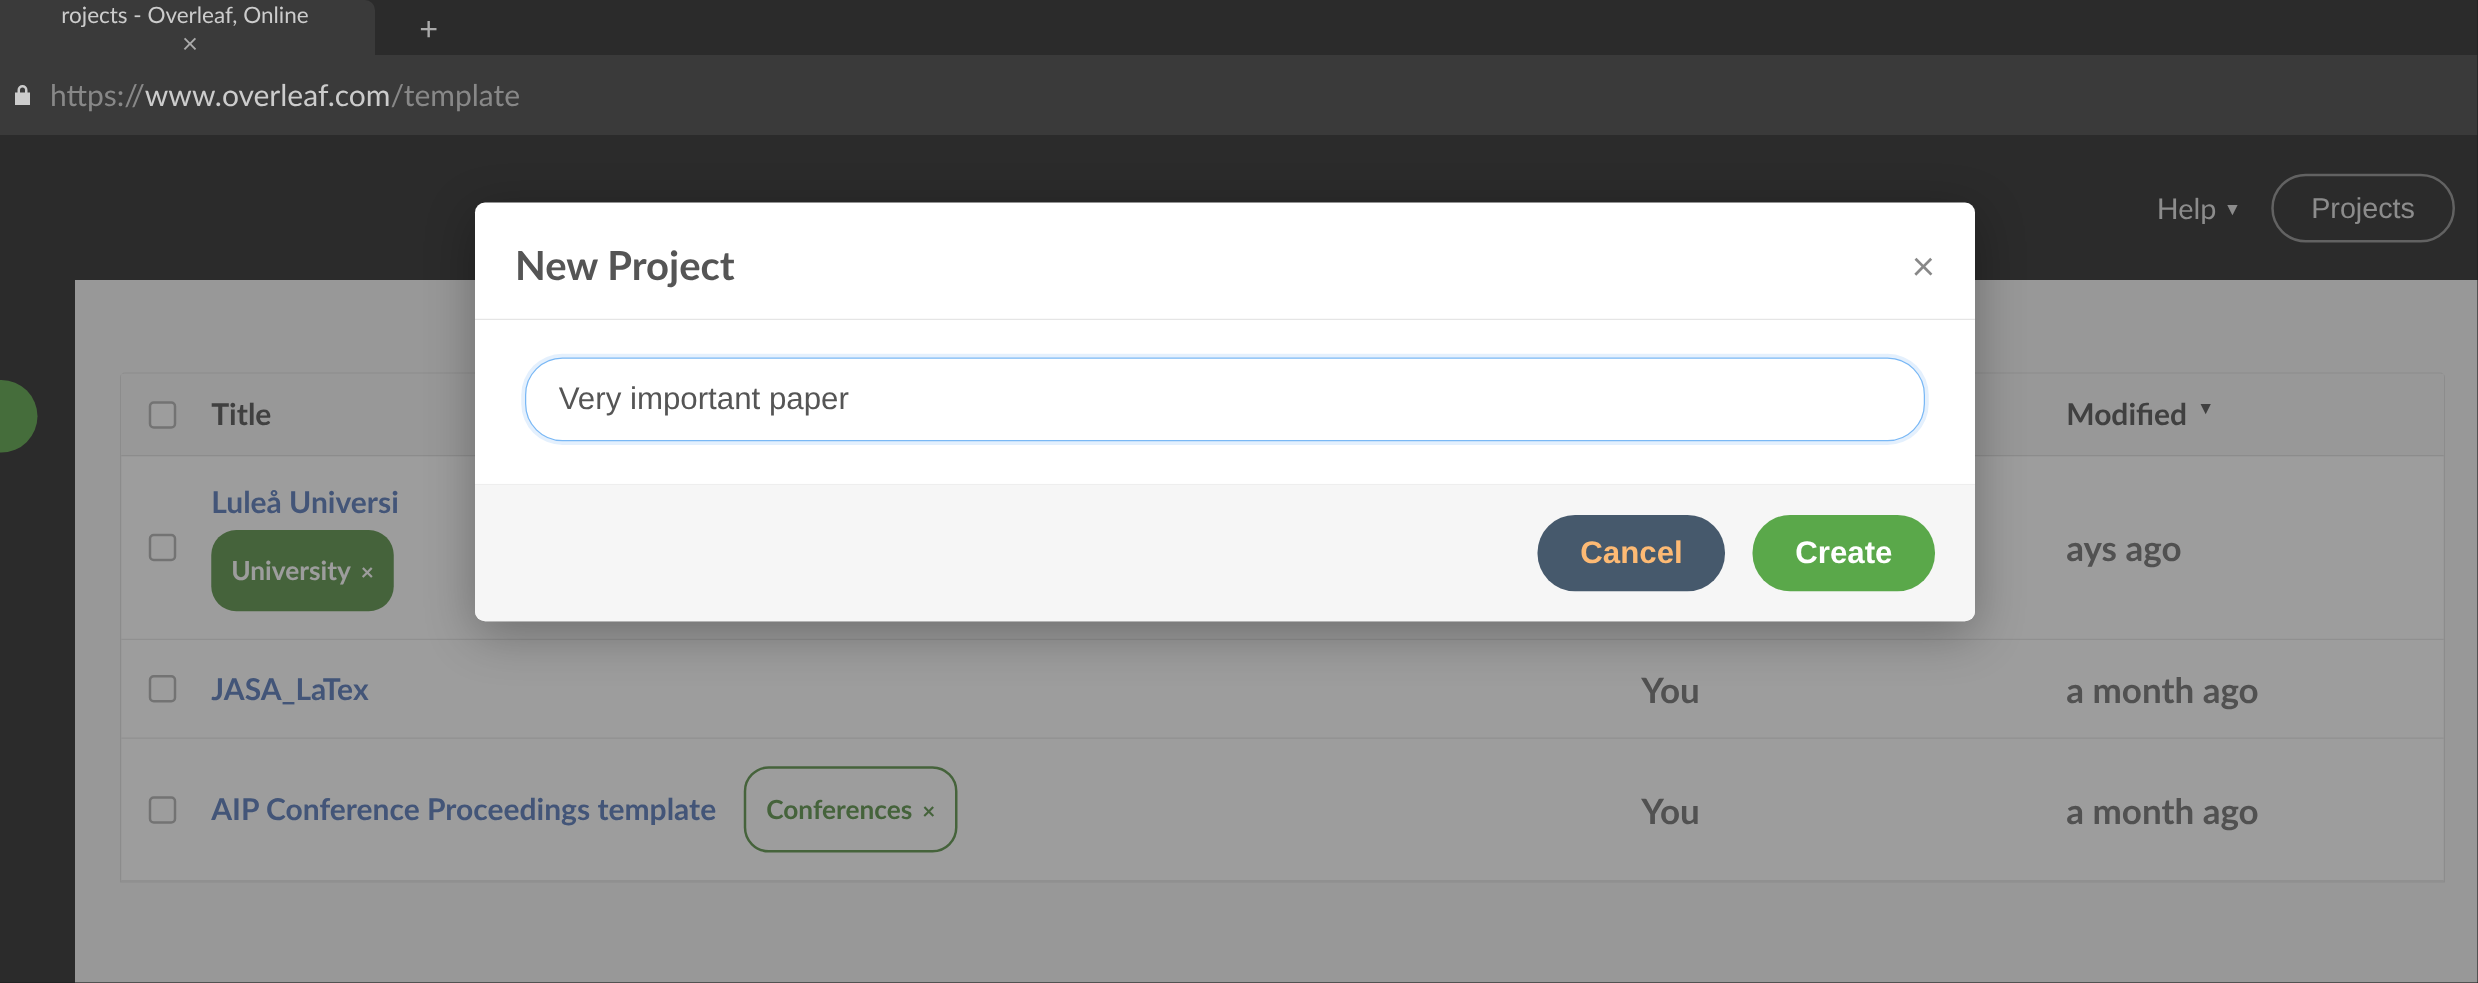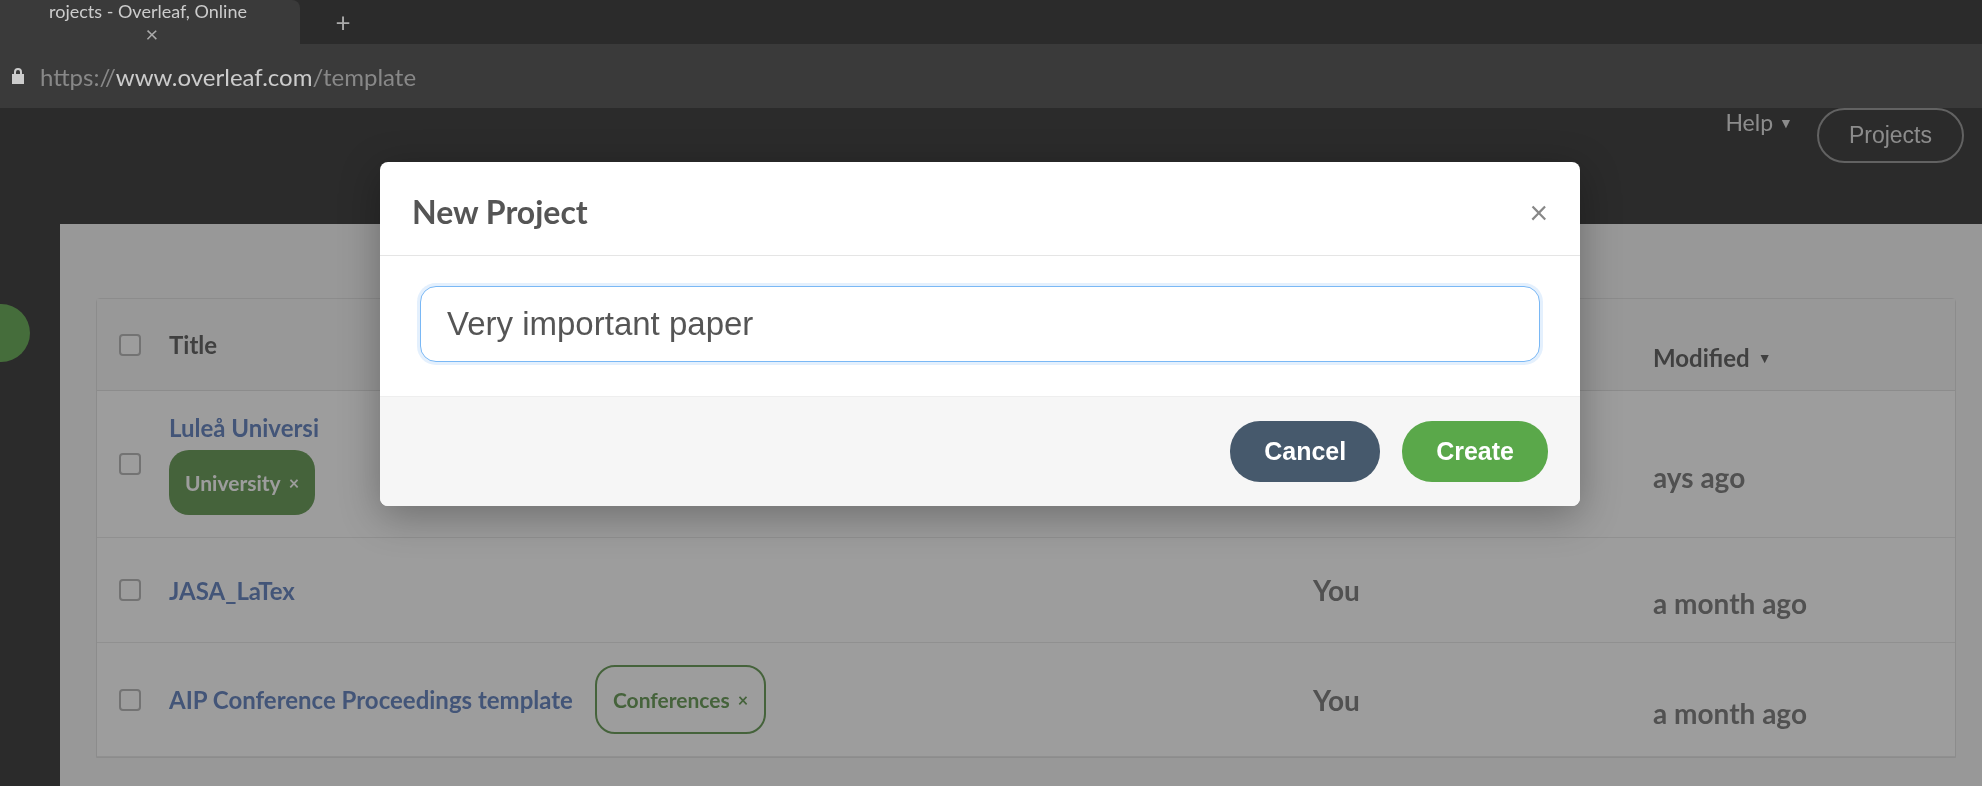--- a/index.html
+++ b/index.html
@@ -76,21 +76,21 @@
     }
     .url { color: #ccc; }
     .url-protocol { color: #888; }
     .url-path { color: #888; }
     
     
     .app-header {
       background: #1a1a1a;
       height: 116px;
       display: flex;
-      align-items: flex-start;
+      align-items: center;
       justify-content: flex-end;
       padding-right: 18px;
       gap: 24px;
     }
     .help-menu {
       color: #ddd;
       font-size: 23px;
       display: flex;
       align-items: center;
       gap: 6px;
@@ -165,21 +165,21 @@
     .table-header {
       display: flex;
       align-items: center;
       padding: 18px 22px;
       border-bottom: 1px solid #ddd;
       background: #f5f5f5;
     }
     .col-check { width: 50px; }
     .col-title { flex: 1; font-weight: 700; font-size: 24px; color: #444; }
     .col-owner { width: 340px; font-weight: 700; font-size: 24px; color: #444; }
-    .col-modified { width: 280px; font-weight: 700; font-size: 24px; color: #444; display:flex; align-items:center; gap: 8px; margin-top: 26px; }
+    .col-modified { width: 280px; font-weight: 700; font-size: 24px; color: #444; display:flex; gap: 8px; }
     
     .table-row {
       display: flex;
       align-items: center;
       padding: 22px 22px;
       border-bottom: 1px solid #e5e5e5;
     }
     .checkbox {
       width: 22px;
       height: 22px;
@@ -235,23 +235,23 @@
       border-bottom: 1px solid #e5e5e5;
     }
     .modal-title { font-size: 32px; font-weight: 700; color: #555; }
     .modal-close { font-size: 32px; color: #888; cursor: pointer; line-height: 1; }
     .modal-body {
       padding: 30px 40px 34px 40px;
     }
     .modal-input {
       width: 100%;
       border: 1px solid #7ab8f5;
-      border-radius: 16px;
+      border-radius: 30px;
       padding: 18px 26px;
-      font-size: 33px;
+      font-size: 25px;
       color: #555;
       outline: none;
       box-shadow: 0 0 0 3px rgba(120,180,245,0.2);
     }
     .modal-footer {
       background: #f6f6f6;
       padding: 24px 32px;
       display: flex;
       justify-content: flex-end;
       gap: 22px;
@@ -259,21 +259,21 @@
       border-top: 1px solid #eee;
     }
     .btn {
       border: none;
       border-radius: 30px;
       padding: 16px 34px;
       font-size: 25px;
       font-weight: 600;
       cursor: pointer;
     }
-    .btn-cancel { background: #46596c; color: #ffffff; }
+    .btn-cancel { background: #46596c; color: #fdba74; }
     .btn-create { background: #5aa84a; color: #fff; }
     
     .caret-down { font-size: 14px; }
   </style>
 </head>
 <body>
 
 <div class="browser-tabs">
   <div class="tab">
     <span class="tab-title">rojects - Overleaf, Online</span>

